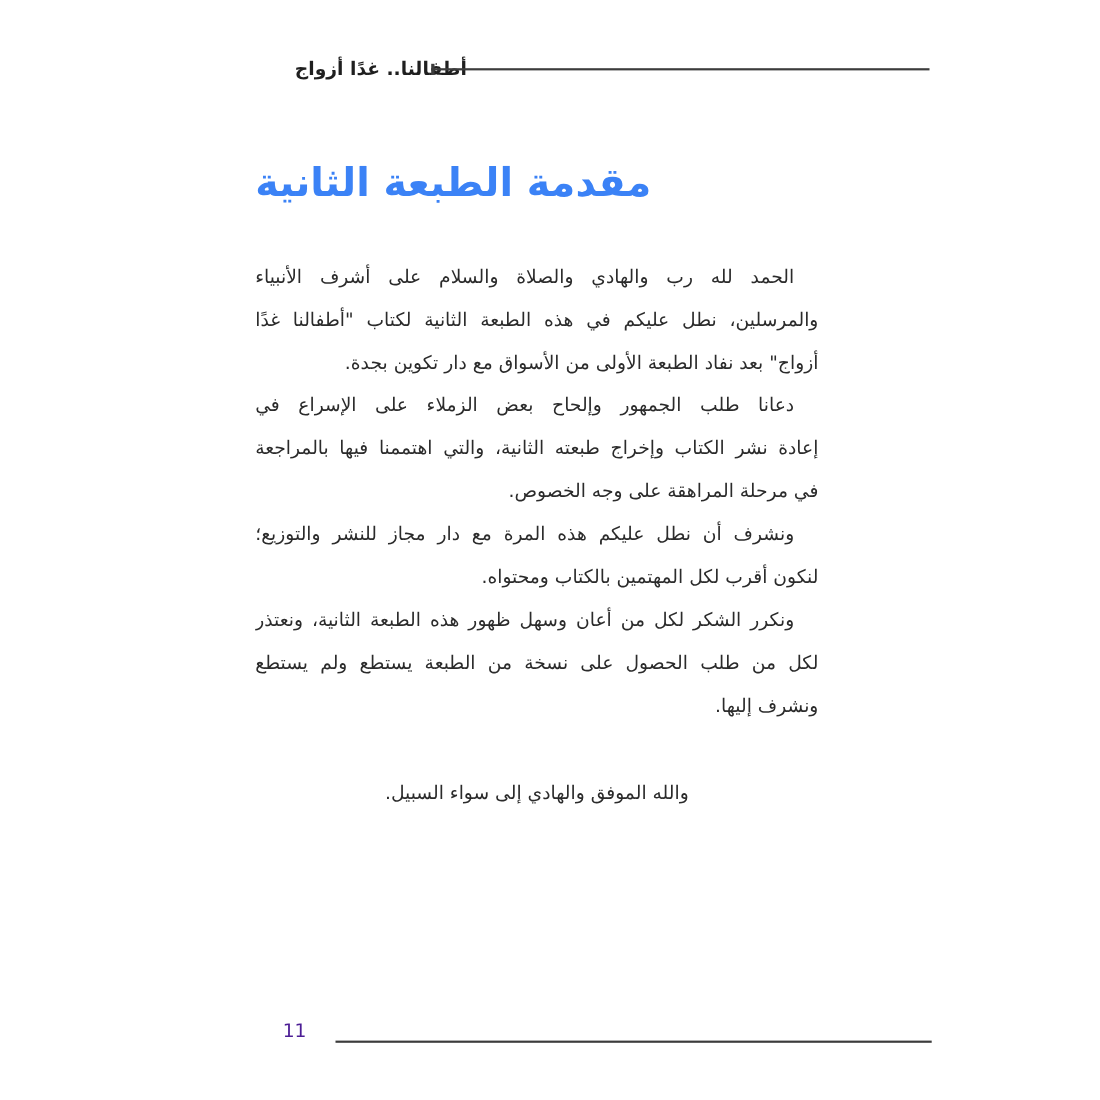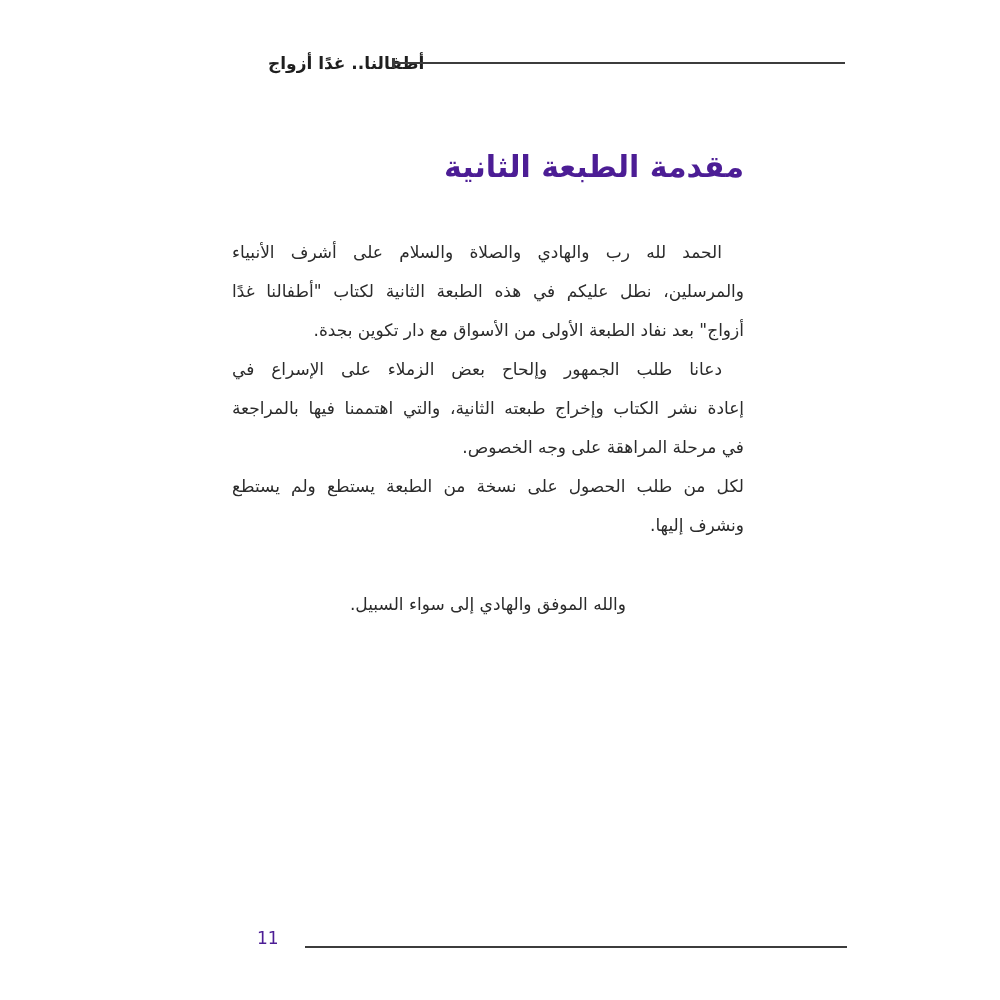--- a/index.html
+++ b/index.html
@@ -42,25 +42,25 @@
     height: 10px;
     background: #3c3c3c;
   }
 
   
   .section-title {
     position: absolute;
     left: 232px;
     top: 144px;
     width: 512px;
-    text-align: right;
+    text-align: left;
     direction: rtl;
-    font-size: 30px;
+    font-size: 36px;
     font-weight: bold;
-    color: #4c1d95;
+    color: #3b82f6;
     line-height: 46px;
   }
 
   
   .body-text {
     position: absolute;
     left: 232px;
     top: 233px;
     width: 512px;
     direction: rtl;
@@ -126,22 +126,27 @@
       <div class="text-line">والمرسلين، نطل عليكم في هذه الطبعة الثانية لكتاب "أطفالنا غدًا</div>
       <div class="text-line para-end">أزواج" بعد نفاد الطبعة الأولى من الأسواق مع دار تكوين بجدة.</div>
     </div>
 
     <div>
       <div class="text-line para-start">دعانا طلب الجمهور وإلحاح بعض الزملاء على الإسراع في</div>
       <div class="text-line">إعادة نشر الكتاب وإخراج طبعته الثانية، والتي اهتممنا فيها بالمراجعة</div>
       <div class="text-line para-end">في مرحلة المراهقة على وجه الخصوص.</div>
     </div>
 
+    <div>
+      <div class="text-line para-start">ونشرف أن نطل عليكم هذه المرة مع دار مجاز للنشر والتوزيع؛</div>
+      <div class="text-line para-end">لنكون أقرب لكل المهتمين بالكتاب ومحتواه.</div>
+    </div>
 
     <div>
+      <div class="text-line para-start">ونكرر الشكر لكل من أعان وسهل ظهور هذه الطبعة الثانية، ونعتذر</div>
       <div class="text-line">لكل من طلب الحصول على نسخة من الطبعة يستطع ولم يستطع</div>
       <div class="text-line para-end">ونشرف إليها.</div>
     </div>
 
     <div class="closing-line">والله الموفق والهادي إلى سواء السبيل.</div>
   </div>
 
   <div class="page-number">11</div>
   <div class="footer-rule"></div>
 

